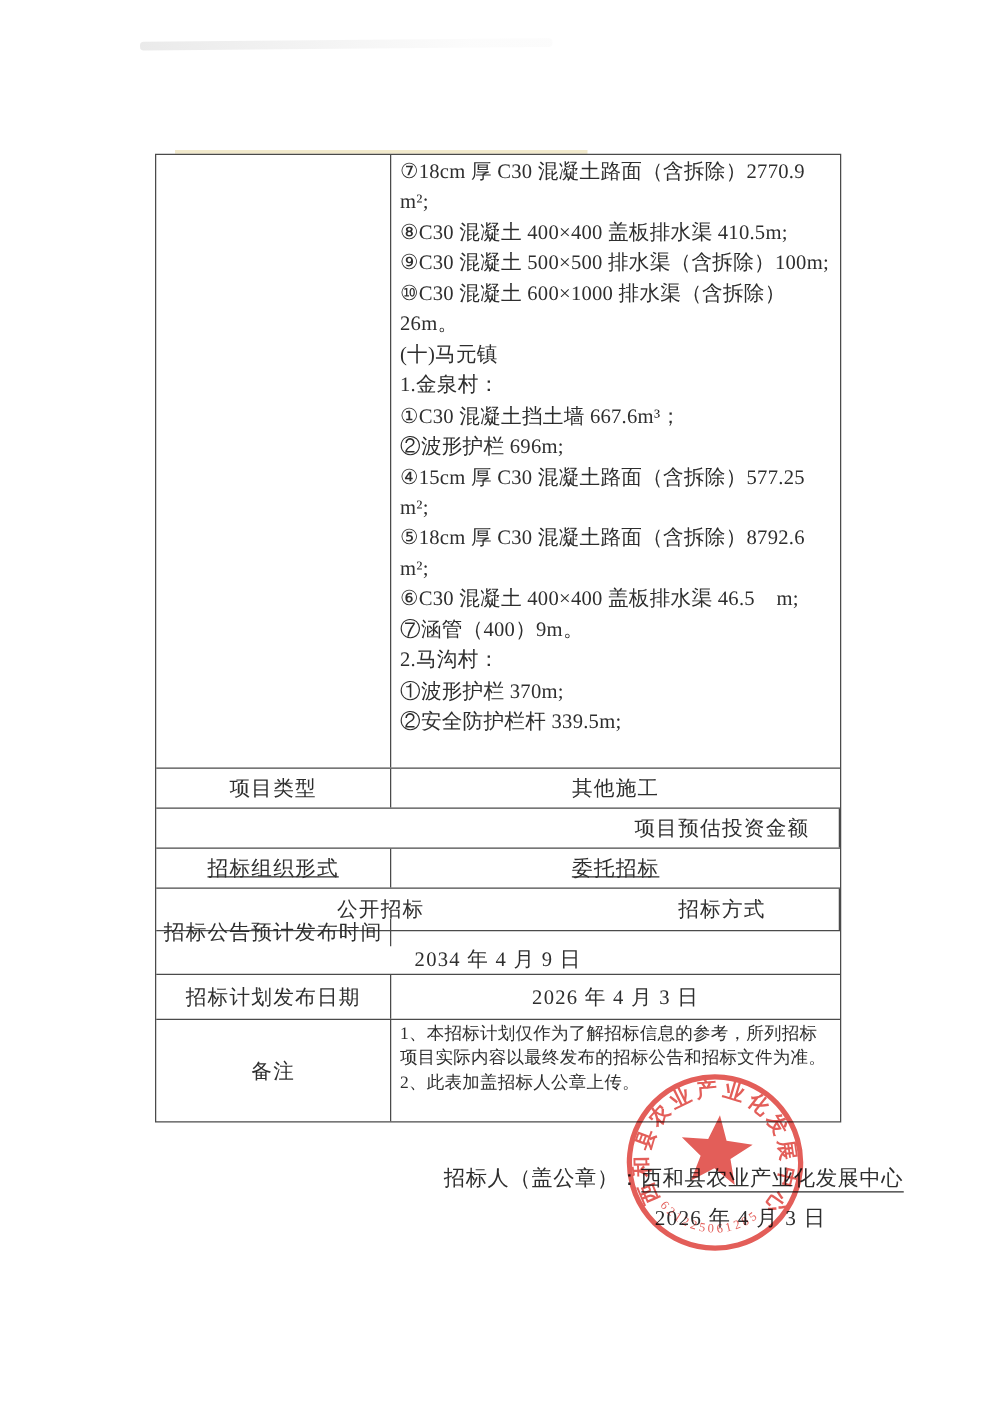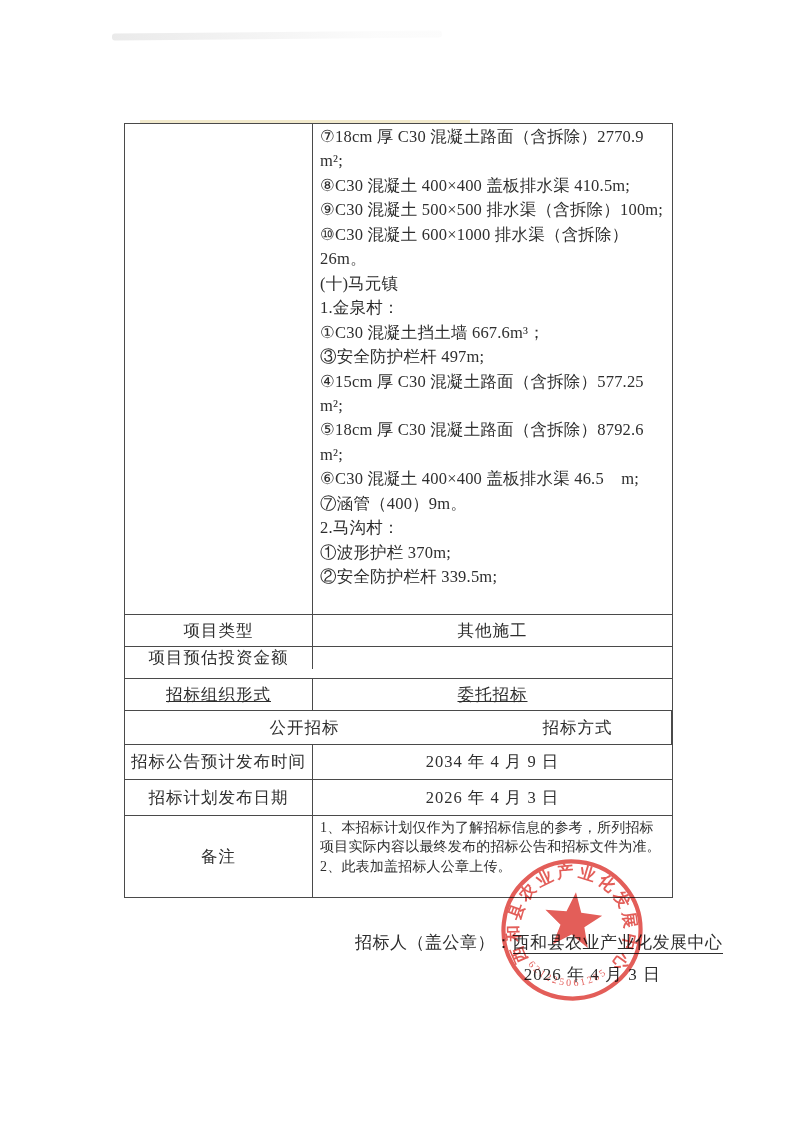--- a/index.html
+++ b/index.html
@@ -29,21 +29,21 @@
   .doc-table {
     position: absolute; left: 124px; top: 123px; width: 549px;
     border: 1.8px solid #4a4a4a;
     font-size: 16.5px;
   }
   .row-construction { display: flex; height: 490px; }
   .row-construction .left-cell  { width: 188px; border-right: 1.6px solid #4a4a4a; }
   .row-construction .right-cell { flex: 1; padding: 1px 4px 0 7px; overflow: hidden; }
   .cline { line-height: 24.45px; white-space: pre-wrap; letter-spacing: .2px; }
 
-  .irow { display: flex; border-top: 1.6px solid #4a4a4a; }
+  .irow { display: flex; border-top: 1.6px solid #4a4a4a; justify-content: flex-end; }
   .irow .cell { display: flex; align-items: center; justify-content: center; letter-spacing: 1px; }
   .irow .label { width: 188px; border-right: 1.6px solid #4a4a4a; }
   .irow .value { flex: 1; }
 
   .row-remarks { display: flex; border-top: 1.6px solid #4a4a4a; height: 82px; }
   .row-remarks .label {
     width: 188px; border-right: 1.6px solid #4a4a4a;
     display: flex; align-items: center; justify-content: center; letter-spacing: 1px;
   }
   .row-remarks .content {
@@ -83,48 +83,48 @@
     <div class="row-construction">
       <div class="left-cell"></div>
       <div class="right-cell" id="construction-lines">
           <div class="cline">⑦18cm 厚 C30 混凝土路面（含拆除）2770.9 m²;</div>
           <div class="cline">⑧C30 混凝土 400×400 盖板排水渠 410.5m;</div>
           <div class="cline">⑨C30 混凝土 500×500 排水渠（含拆除）100m;</div>
           <div class="cline">⑩C30 混凝土 600×1000 排水渠（含拆除）26m。</div>
           <div class="cline">(十)马元镇</div>
           <div class="cline">1.金泉村：</div>
           <div class="cline">①C30 混凝土挡土墙 667.6m³；</div>
-          <div class="cline">③安全防护栏杆 497m;</div>
+          <div class="cline">②波形护栏 696m;</div>
           <div class="cline">④15cm 厚 C30 混凝土路面（含拆除）577.25 m²;</div>
           <div class="cline">⑤18cm 厚 C30 混凝土路面（含拆除）8792.6 m²;</div>
           <div class="cline">⑥C30 混凝土 400×400 盖板排水渠 46.5    m;</div>
           <div class="cline">⑦涵管（400）9m。</div>
           <div class="cline">2.马沟村：</div>
           <div class="cline">①波形护栏 370m;</div>
           <div class="cline">②安全防护栏杆 339.5m;</div>
         </div>
     </div>
 
     <div id="info-rows">
         <div class="irow" style="height: 32px;">
           <div class="cell label">项目类型</div>
           <div class="cell value">其他施工</div>
         </div>
-        <div class="irow" style="height: 32px; flex-direction: column;">
+        <div class="irow" style="height: 32px;">
           <div class="cell label">项目预估投资金额</div>
         </div>
         <div class="irow" style="height: 32px; text-decoration: underline;">
           <div class="cell label">招标组织形式</div>
           <div class="cell value">委托招标</div>
         </div>
         <div class="irow" style="height: 34px;">
           <div class="cell value">公开招标</div>
           <div class="cell label">招标方式</div>
         </div>
-        <div class="irow" style="height: 35px;">
+        <div class="irow" style="height: 35px; flex-direction: column;">
           <div class="cell label">招标公告预计发布时间</div>
           <div class="cell value">2034 年 4 月 9 日</div>
         </div>
         <div class="irow" style="height: 36px;">
           <div class="cell label">招标计划发布日期</div>
           <div class="cell value">2026 年 4 月 3 日</div>
         </div>
       </div>
 
     <div class="row-remarks">

